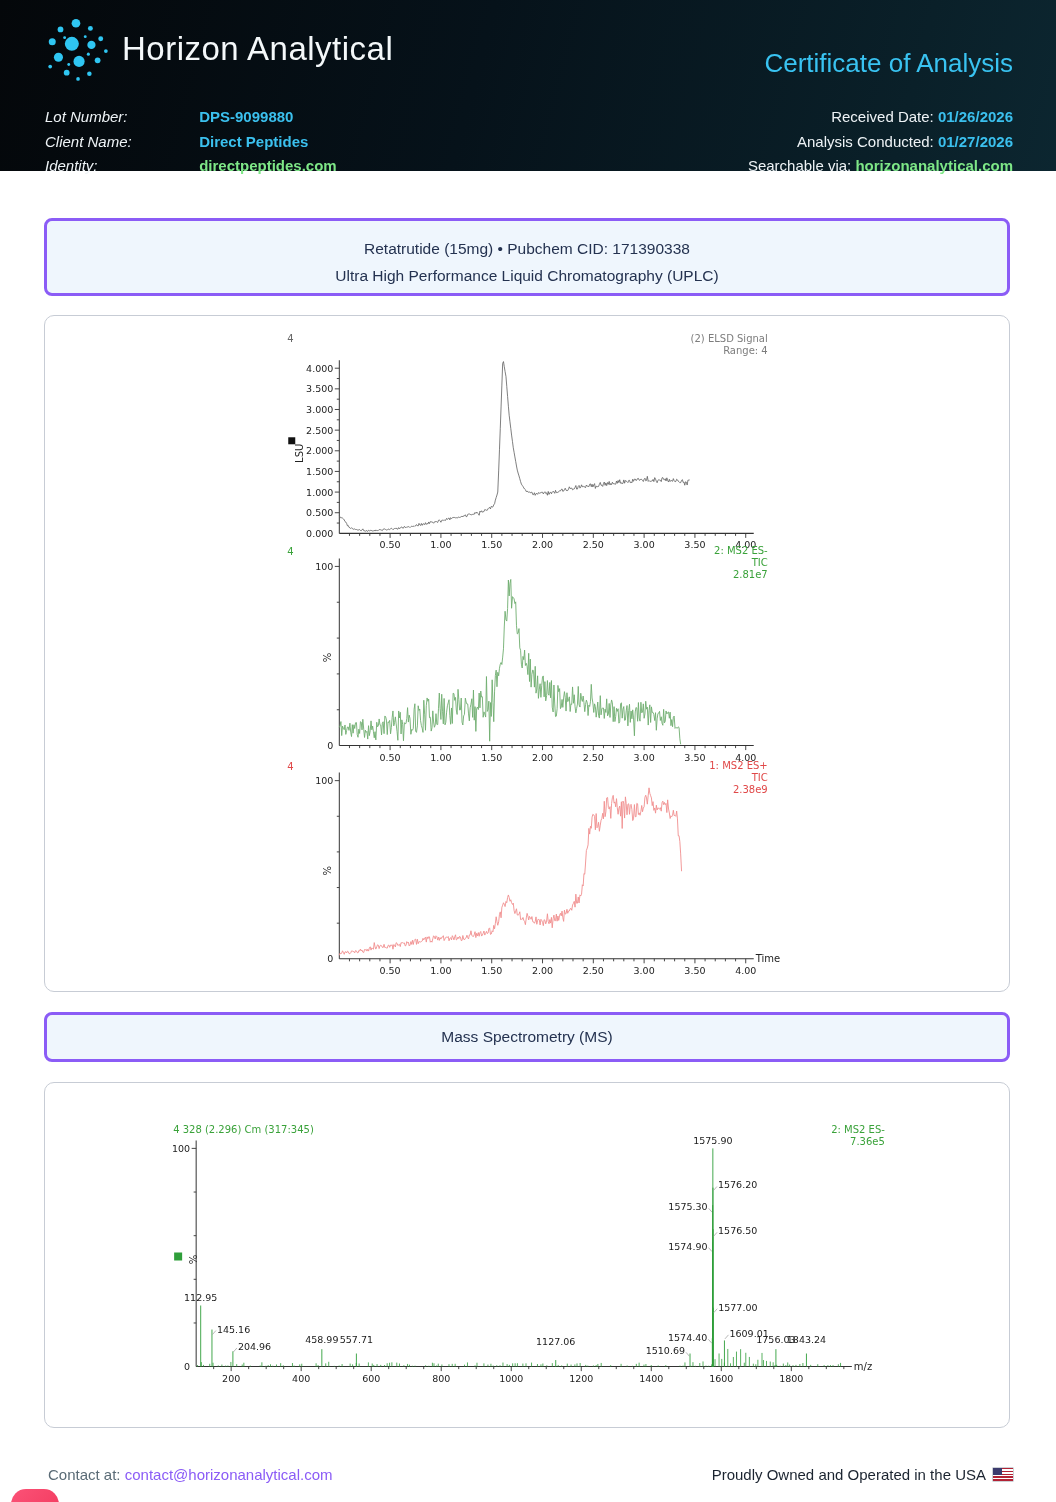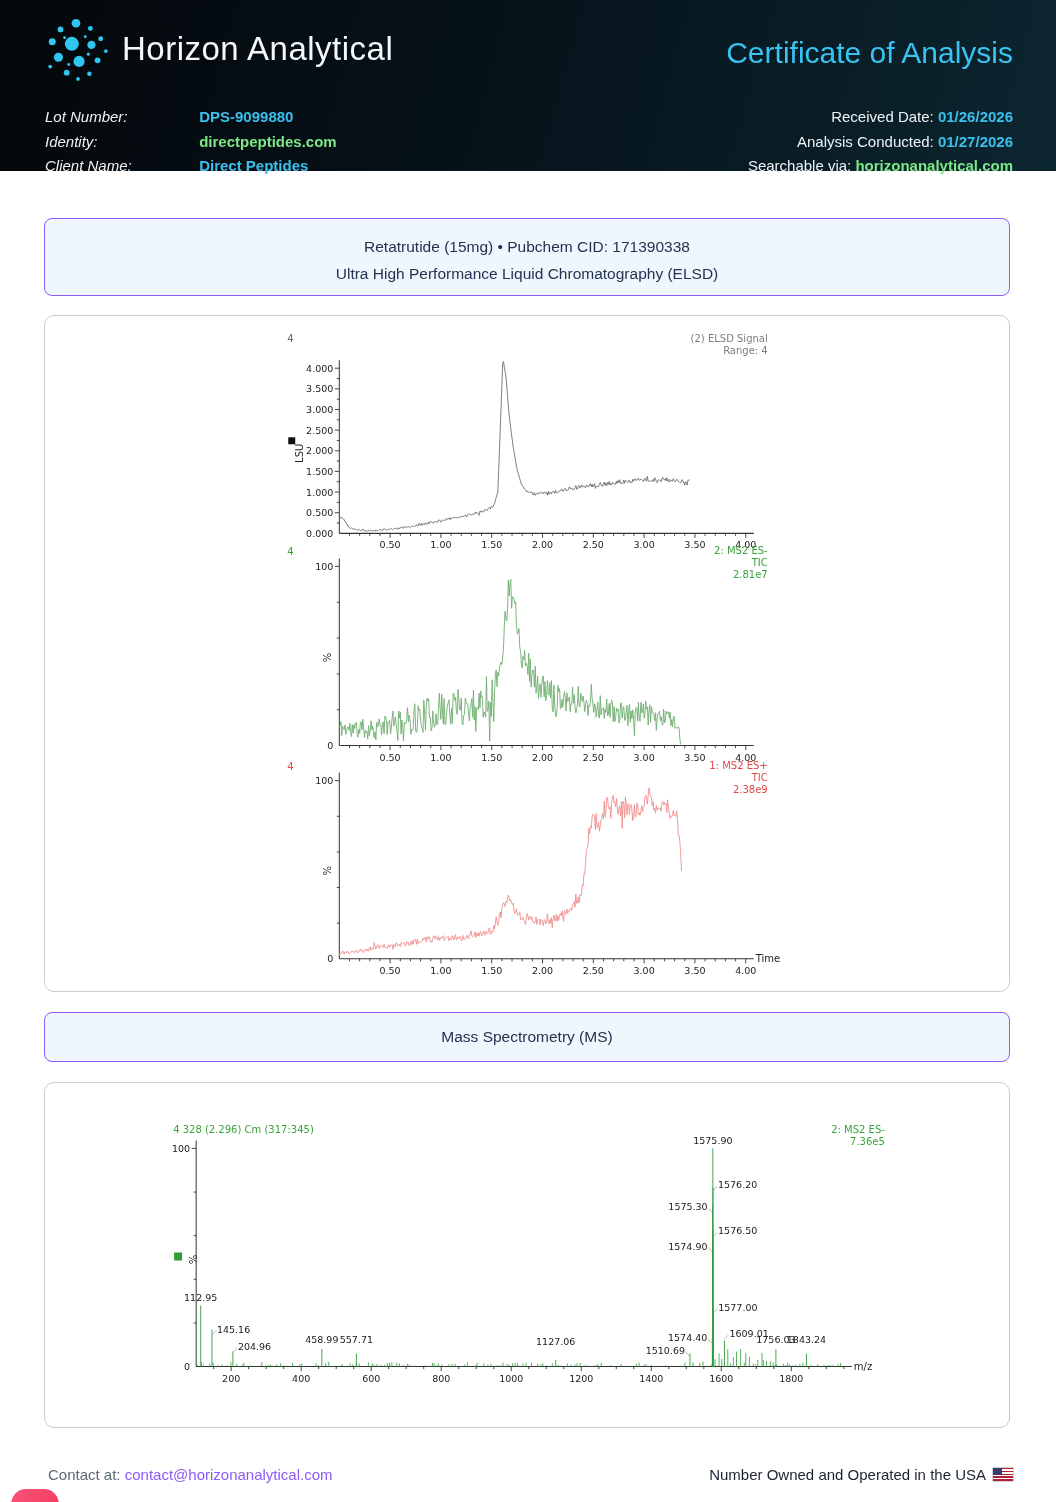--- a/index.html
+++ b/index.html
@@ -3,29 +3,29 @@
 <meta charset="utf-8">
 <style>
   html,body{margin:0;padding:0;background:#fff;}
   .page{position:relative;width:1056px;height:1502px;background:#ffffff;overflow:hidden;
         font-family:"Liberation Sans","DejaVu Sans",sans-serif;}
   
   .hdr{position:absolute;left:0;top:0;width:1056px;height:171px;
        background:linear-gradient(105deg,#04070a 0%,#06121a 45%,#0a2029 85%,#0c2630 100%);}
   .brand{position:absolute;left:44px;top:16px;display:flex;align-items:center;}
   .brand-name{color:#f4f8fa;font-size:33px;font-weight:400;letter-spacing:.5px;margin-left:12px;}
-  .doc-title{position:absolute;right:43px;top:36px;font-size:30px;color:#39c3f1;}
+  .doc-title{position:absolute;right:43px;top:48px;font-size:26px;color:#39c3f1;}
   .meta-left{position:absolute;left:45px;top:105px;font-size:15px;color:#eef3f6;line-height:24.5px;}
   .meta-left .lbl{display:inline-block;width:150px;font-style:italic;}
   .meta-right{position:absolute;right:43px;top:105px;font-size:15px;color:#eef3f6;line-height:24.5px;text-align:right;}
   .val{font-weight:bold;}
   .cyan{color:#3bc0ee;}
   .green{color:#7ee787;}
   
-  .bar{position:absolute;left:44px;width:966px;background:#eff6fd;border:1px solid #8b5cf6;
+  .bar{position:absolute;left:44px;width:966px;background:#eff6fd;border:3px solid #8b5cf6;
        border-radius:8px;color:#243250;text-align:center;font-size:15.5px;box-sizing:border-box;}
   .bar1{top:218px;height:78px;padding-top:14px;line-height:27px;}
   .bar2{top:1012px;height:50px;display:flex;align-items:center;justify-content:center;}
   
   .panel{position:absolute;left:44px;width:966px;background:#fff;border:1.5px solid #c7ccd5;
          border-radius:10px;box-sizing:border-box;}
   .panel-uplc{top:315px;height:677px;}
   .panel-ms{top:1082px;height:346px;}
   .panel svg{display:block;width:100%;height:100%;}
   
@@ -76,26 +76,26 @@
       <span class="brand-name">Horizon Analytical</span>
     </div>
     <div class="doc-title">Certificate of Analysis</div>
 
     <div class="meta-left">
       <div>
         <span class="lbl">Lot Number:</span>
         <span class="val cyan">DPS-9099880</span>
       </div>
       <div>
+        <span class="lbl">Client Name:</span>
+        <span class="val cyan">Direct Peptides</span>
+      </div>
+      <div>
         <span class="lbl">Identity:</span>
         <span class="val green">directpeptides.com</span>
-      </div>
-      <div>
-        <span class="lbl">Client Name:</span>
-        <span class="val cyan">Direct Peptides</span>
       </div>
     </div>
 
     <div class="meta-right">
       <div>
         <span>Received Date:</span>
         <span class="val cyan">01/26/2026</span>
       </div>
       <div>
         <span>Analysis Conducted:</span>
@@ -103,21 +103,21 @@
       </div>
       <div>
         <span>Searchable via:</span>
         <span class="val green">horizonanalytical.com</span>
       </div>
     </div>
   </header>
 
   <section class="bar bar1">
     <div>Retatrutide (15mg) • Pubchem CID: 171390338</div>
-    <div>Ultra High Performance Liquid Chromatography (ELSD)</div>
+    <div>Ultra High Performance Liquid Chromatography (UPLC)</div>
   </section>
 
   <section class="panel panel-uplc">
     <svg id="uplc-svg" viewBox="0 0 963 674">
         <g>
           <line x1="294" y1="217" x2="708" y2="217" stroke="#333" stroke-width="1"></line>
           <line x1="294" y1="217" x2="294" y2="44" stroke="#333" stroke-width="1"></line>
           <line x1="304.15" y1="217" x2="304.15" y2="219.5" stroke="#333" stroke-width="0.9"></line>
           <line x1="314.3" y1="217" x2="314.3" y2="219.5" stroke="#333" stroke-width="0.9"></line>
           <line x1="324.45" y1="217" x2="324.45" y2="219.5" stroke="#333" stroke-width="0.9"></line>
@@ -609,19 +609,19 @@
           <text x="760.662854054054" y="259.3800000000001" fill="#1a1a1a" font-size="9.5" text-anchor="middle" font-family="&quot;DejaVu Sans&quot;,sans-serif">1843.24</text>
         </g>
       </svg>
   </section>
 
   <footer class="footer">
     <div class="contact">
       <span>Contact at: </span><a href="#">contact@horizonanalytical.com</a>
     </div>
     <div class="proudly">
-      <span>Number Owned and Operated in the USA</span>
+      <span>Proudly Owned and Operated in the USA</span>
       <span class="usflag"></span>
     </div>
   </footer>
 
   <div class="chat-bubble"></div>
 </div>
 
 </body></html>

